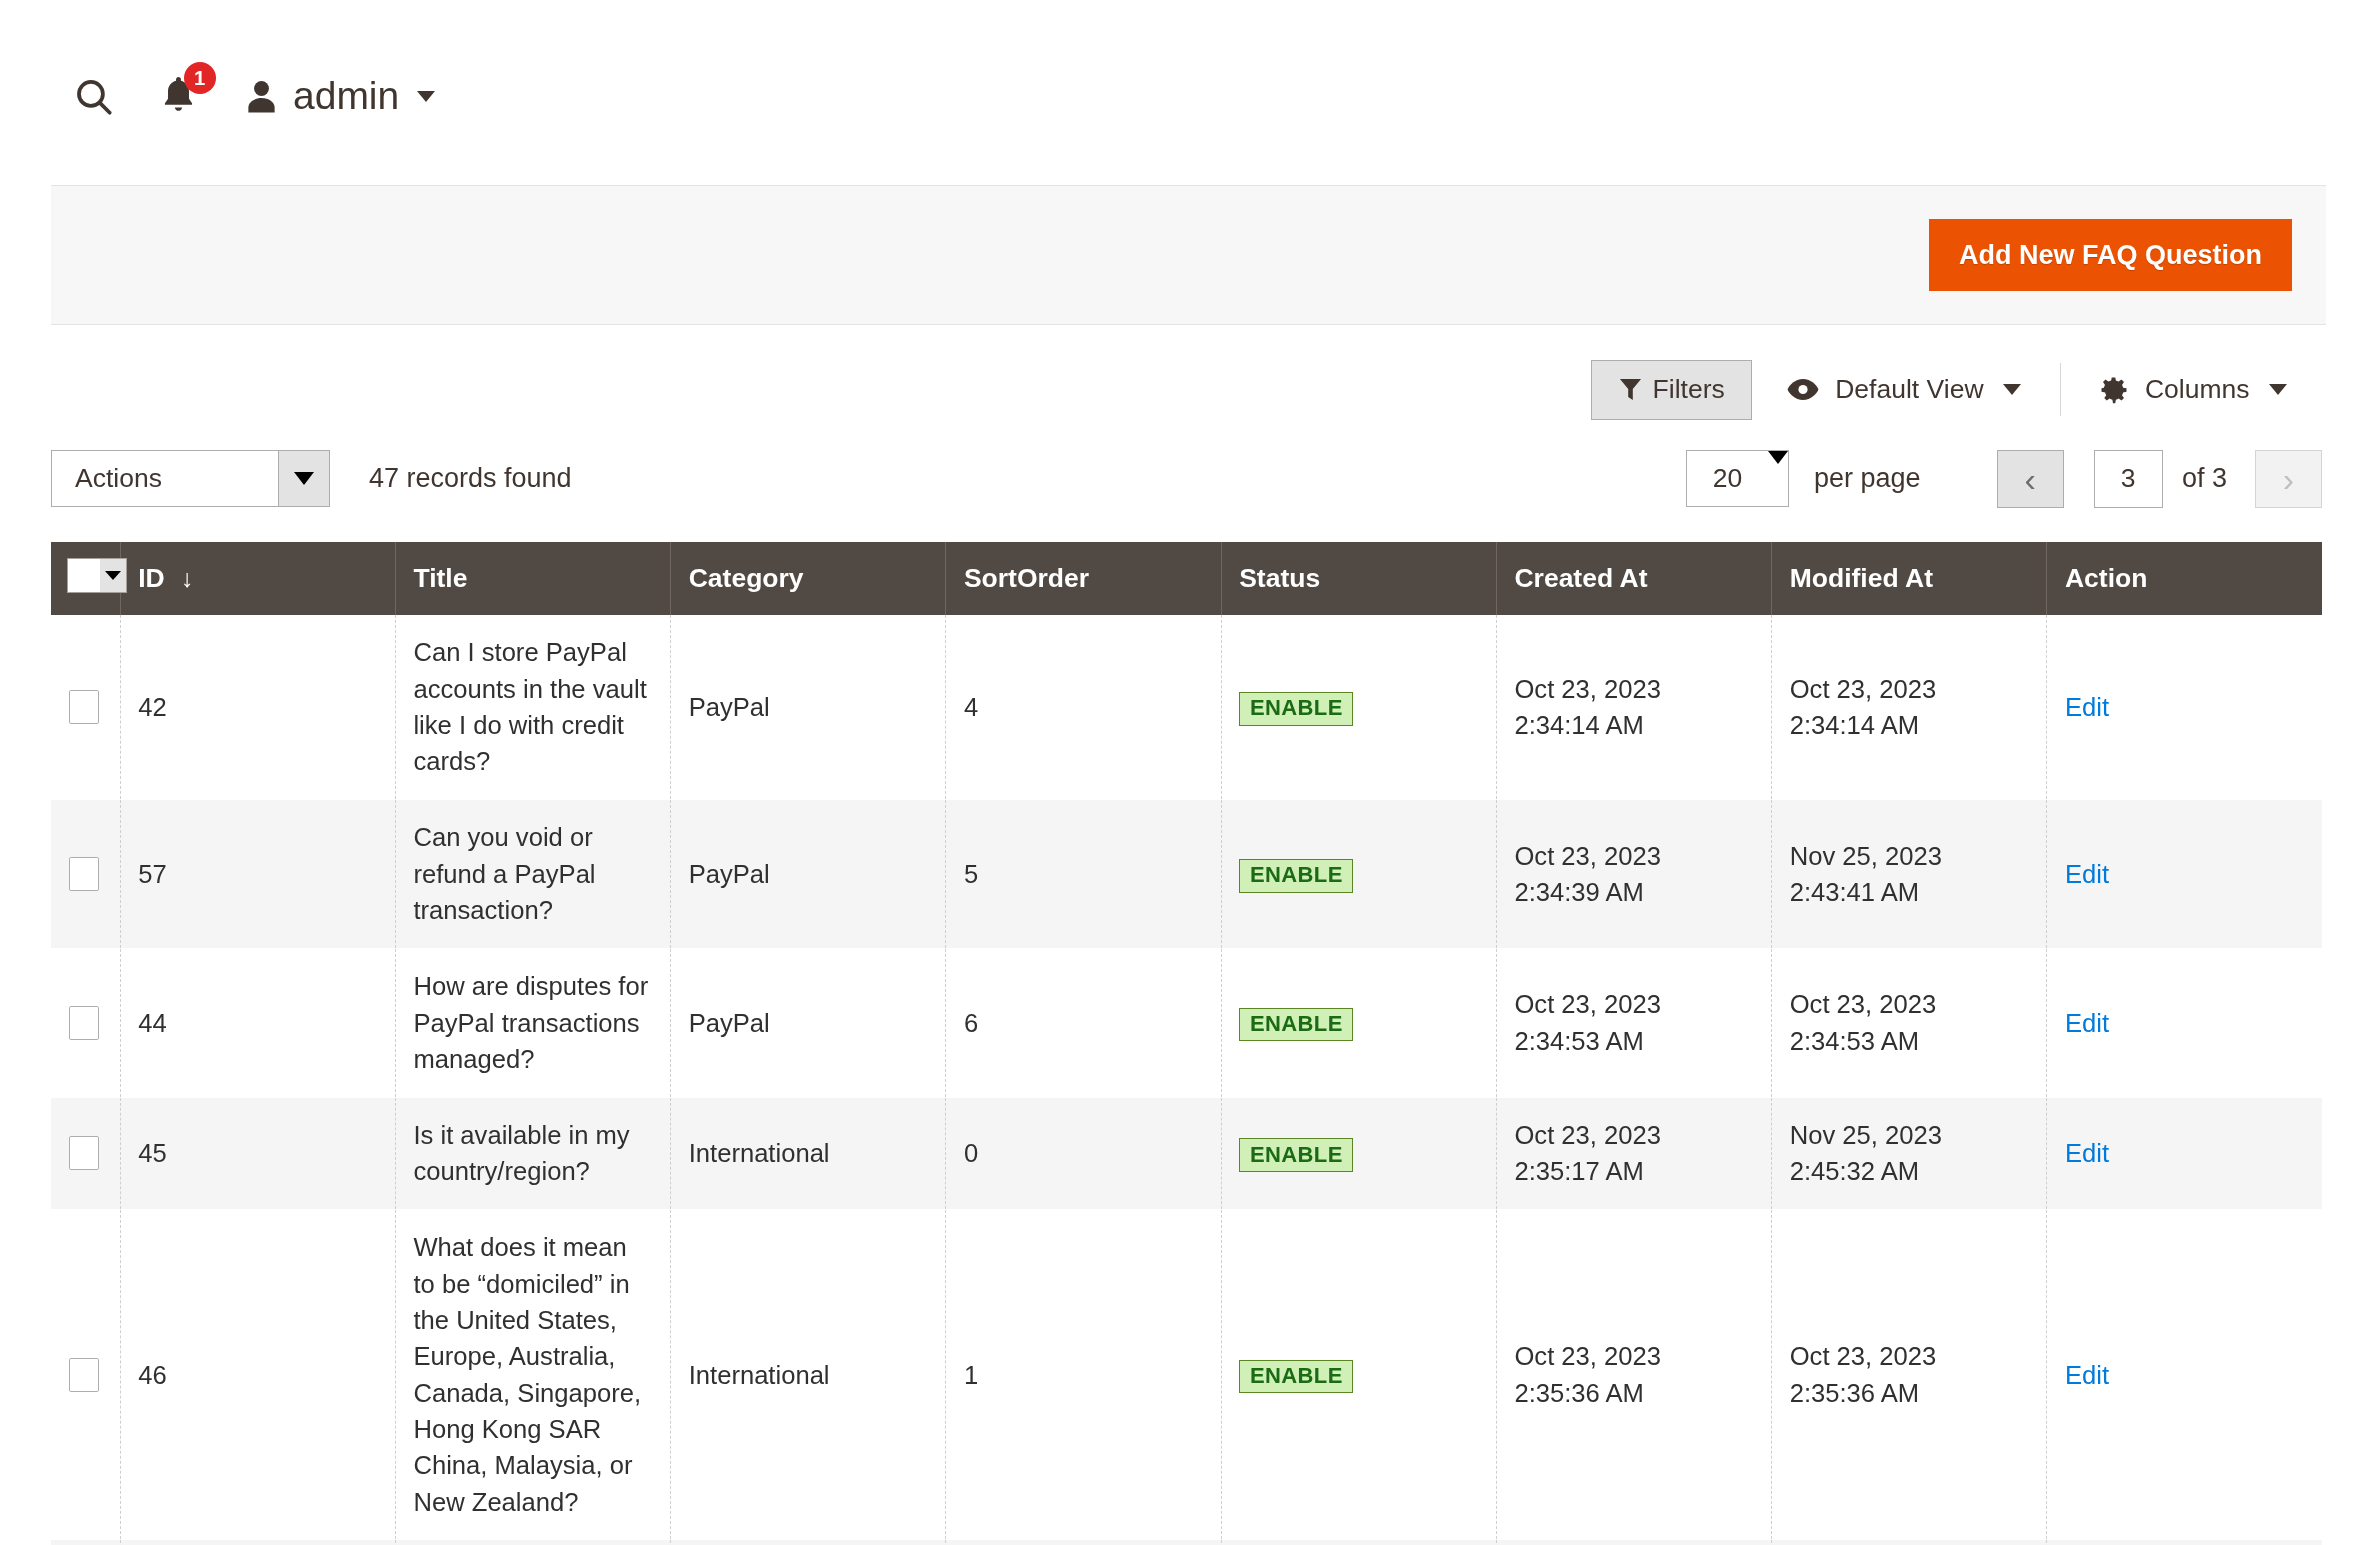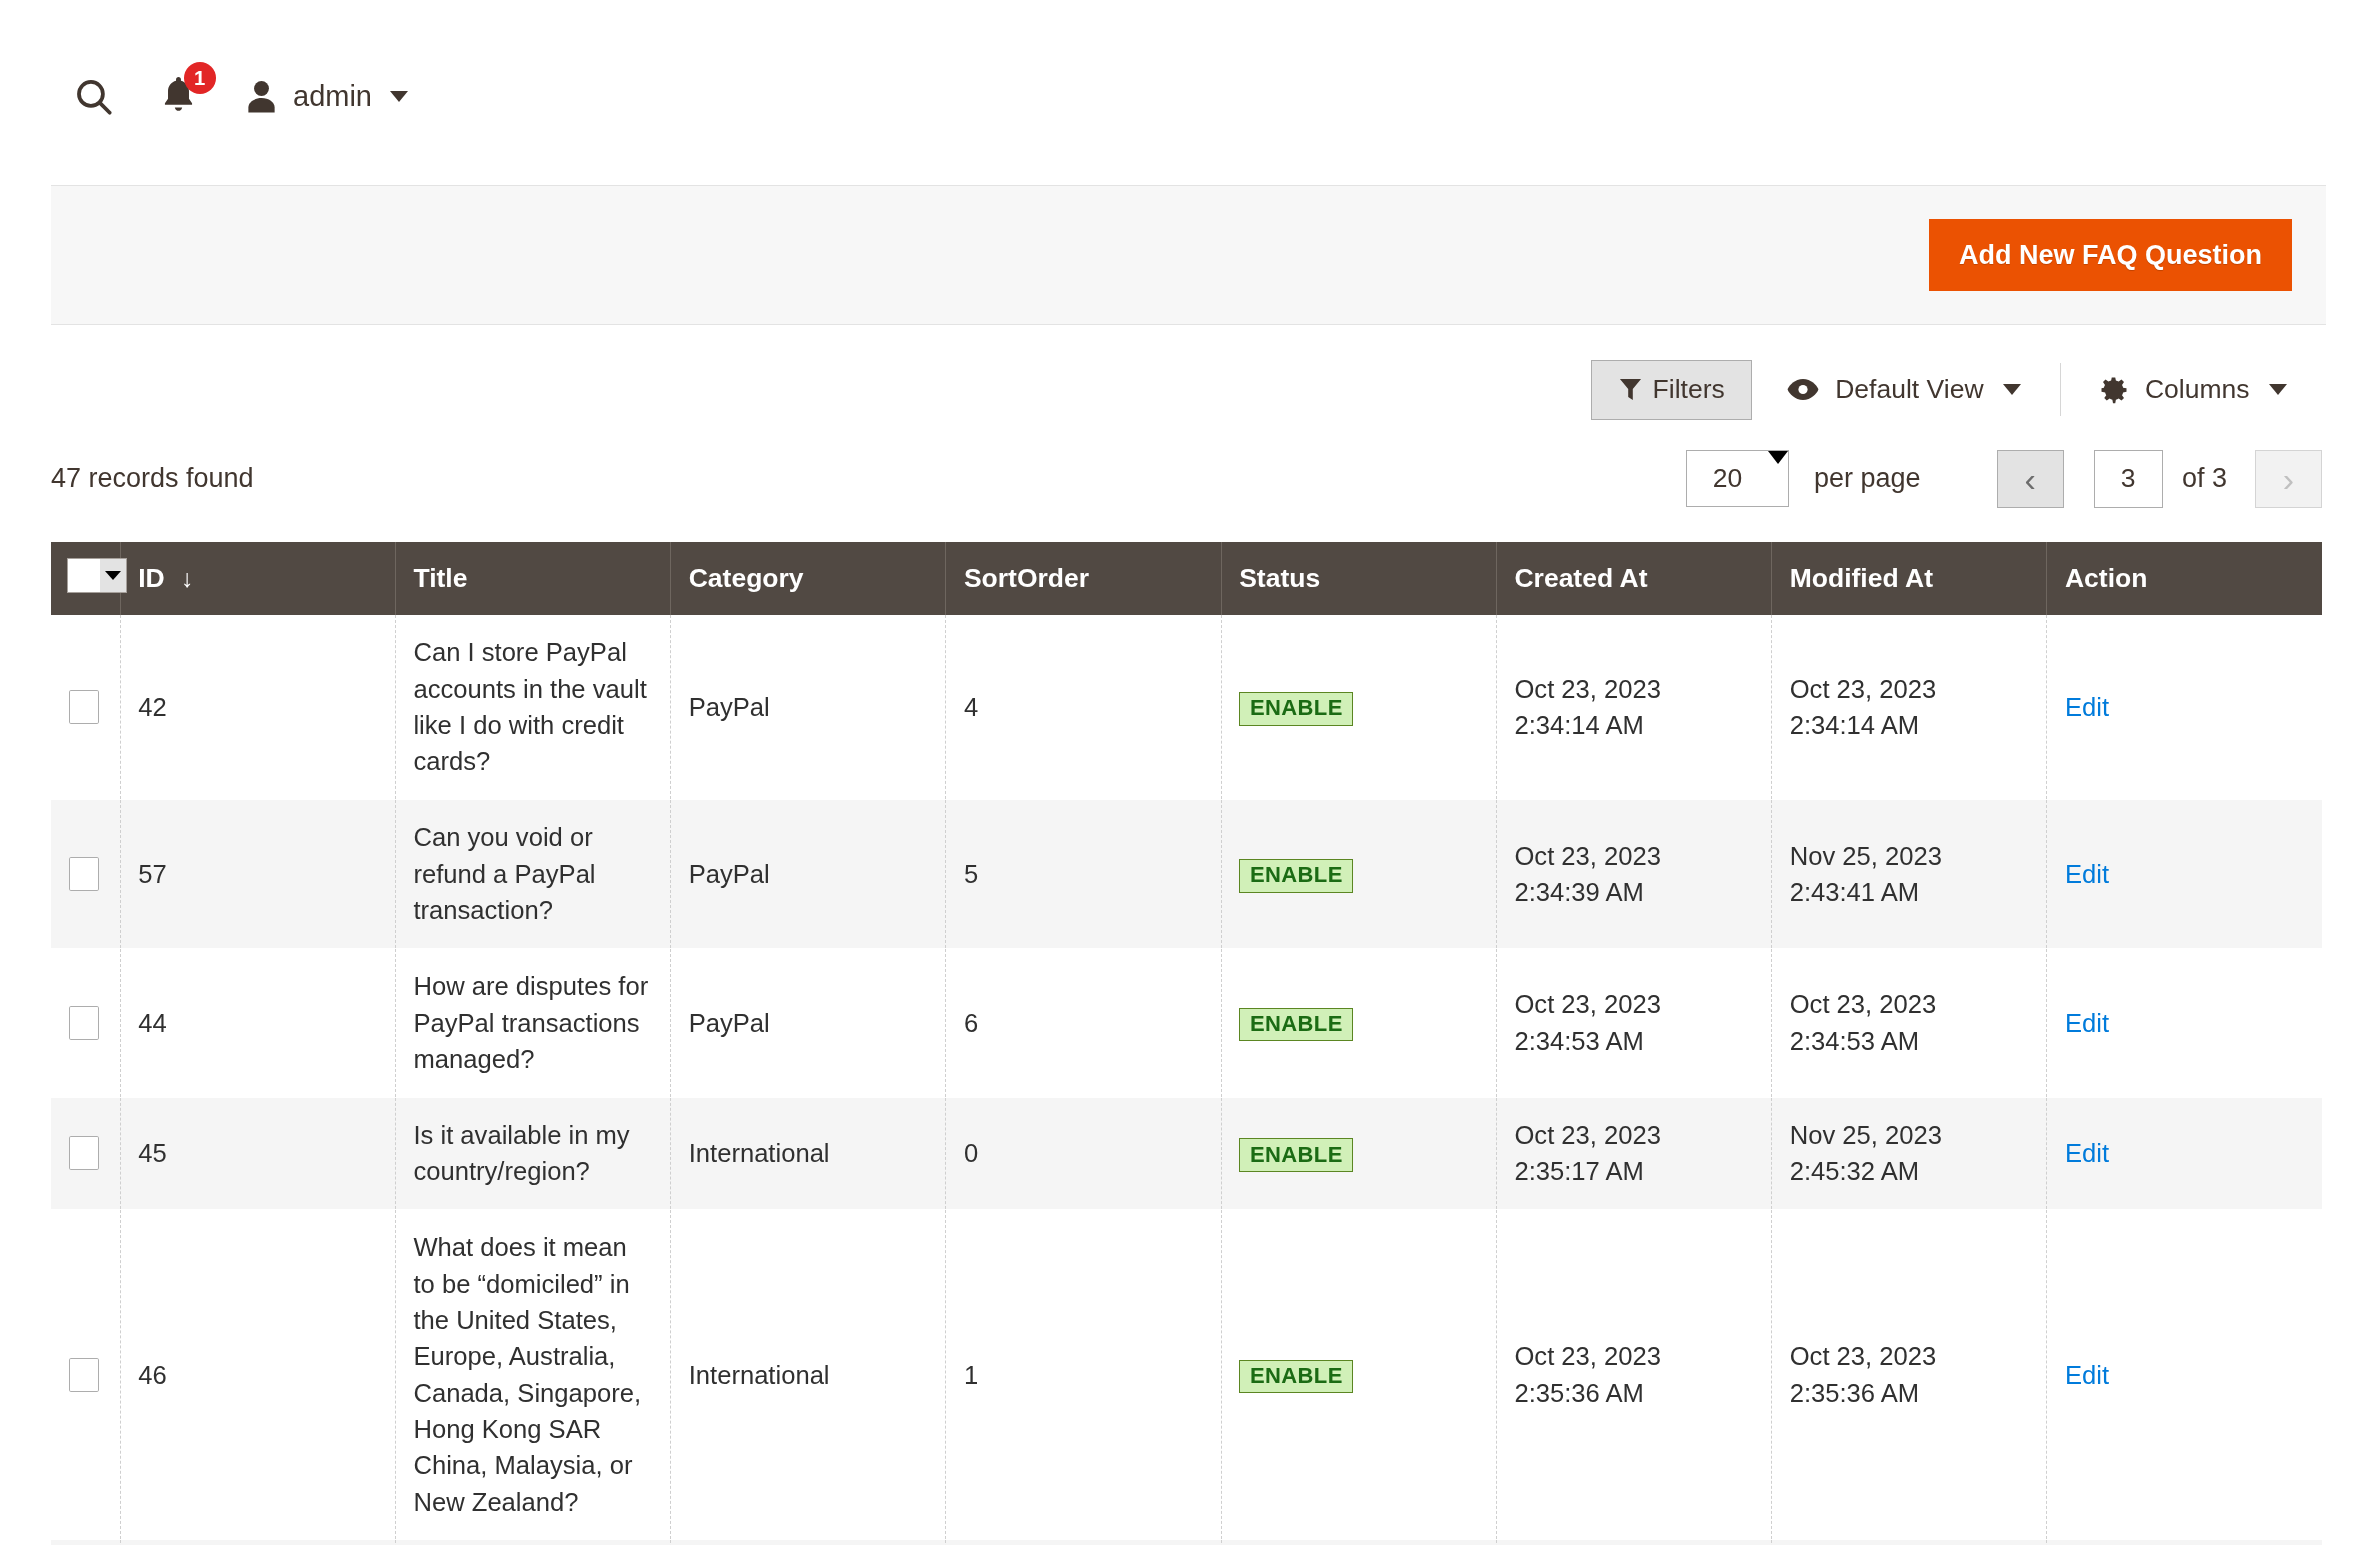--- a/index.html
+++ b/index.html
@@ -64,21 +64,21 @@
   }
   .admin-wrap {
     display: flex;
     align-items: center;
     gap: 14px;
     margin-left: 23px;
     cursor: pointer;
   }
   .avatar-icon svg { width: 35px; height: 37px; display:block; }
   .admin-name {
-    font-size: 29px;
+    font-size: 39px;
     color: #41362f;
     font-weight: 400;
   }
   .caret-down {
     width: 0; height: 0;
     border-left: 9.7px solid transparent;
     border-right: 9.7px solid transparent;
     border-top: 11.5px solid #41362f;
     margin-left: 3.5px;
   }
@@ -408,20 +408,26 @@
         </svg>
       </span>
       <span>Columns</span>
       <span class="tool-caret"></span>
     </div>
 
   </div>
 
   <div class="grid-bar">
     <div class="gb-left">
+      <div class="select-box">
+        <span class="sb-label">Actions</span>
+        <span class="sb-arrow">
+            <i></i>
+          </span>
+      </div>
       <span class="records-found">47 records found</span>
     </div>
 
     <div class="gb-right">
       <div class="perpage-box">
         <span class="sb-label">20</span>
         <span class="sb-arrow">
             <i></i>
           </span>
       </div>

